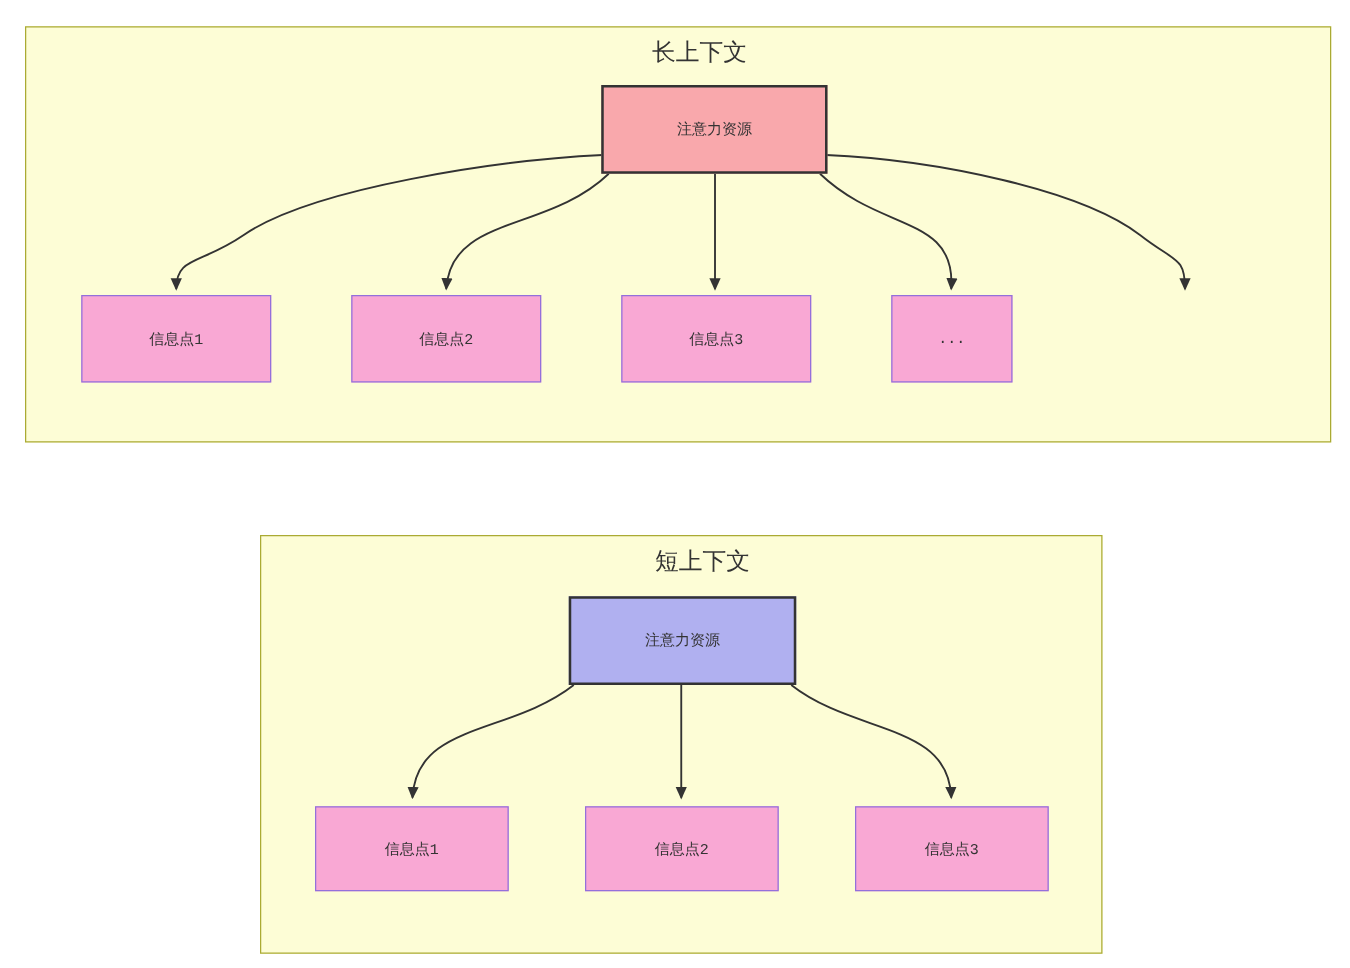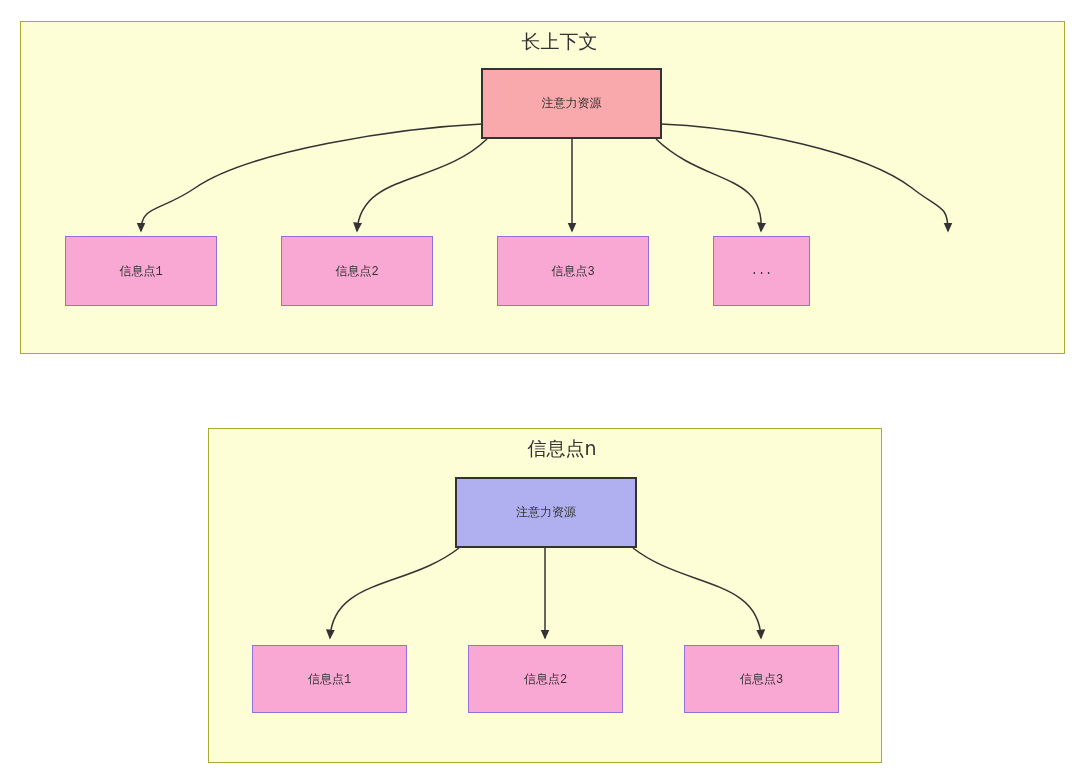--- a/index.html
+++ b/index.html
@@ -83,21 +83,21 @@
 </head>
 <body>
 
 <div class="canvas">
 
   <div class="section sec-long">
     <div class="section-title">长上下文</div>
   </div>
 
   <div class="section sec-short">
-    <div class="section-title">信息点n</div>
+    <div class="section-title">短上下文</div>
   </div>
 
   <svg class="edges-svg" viewBox="0 0 1080 774" xmlns="http://www.w3.org/2000/svg">
     <defs>
       <marker id="arrowhead" markerUnits="userSpaceOnUse" markerWidth="12" markerHeight="11" refX="8.5" refY="4.5" orient="auto">
         <path d="M0,0 L10,4.5 L0,9 Z" fill="#333333"></path>
       </marker>
     </defs>
 
     <path class="edge" d="M 482,124 C 400,128 250,150 195,188 C 160,212 141,205 141,231" marker-end="url(#arrowhead)"></path>

